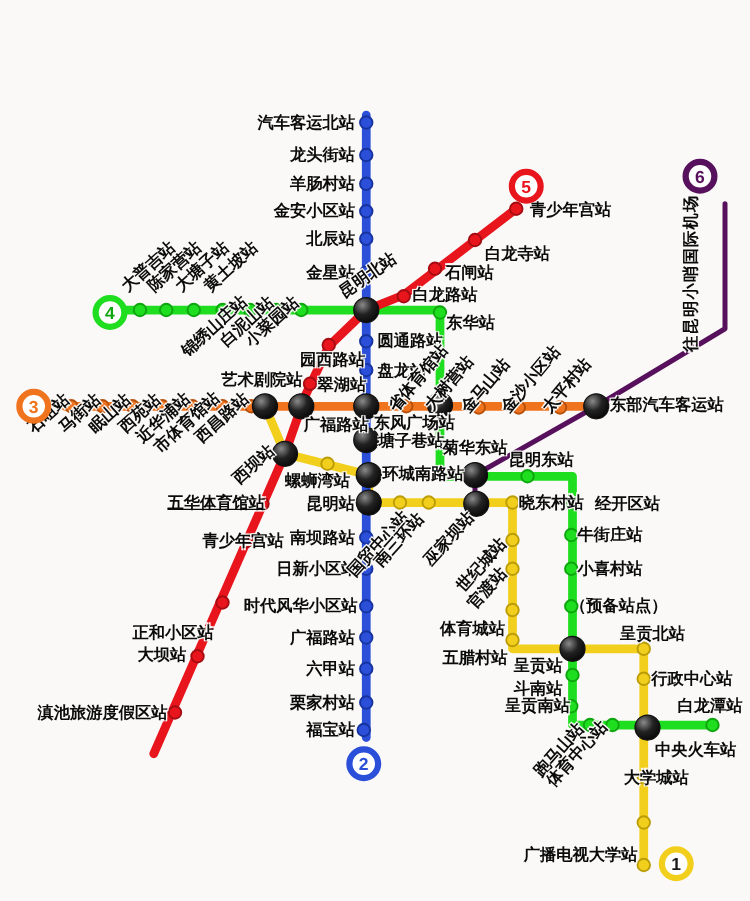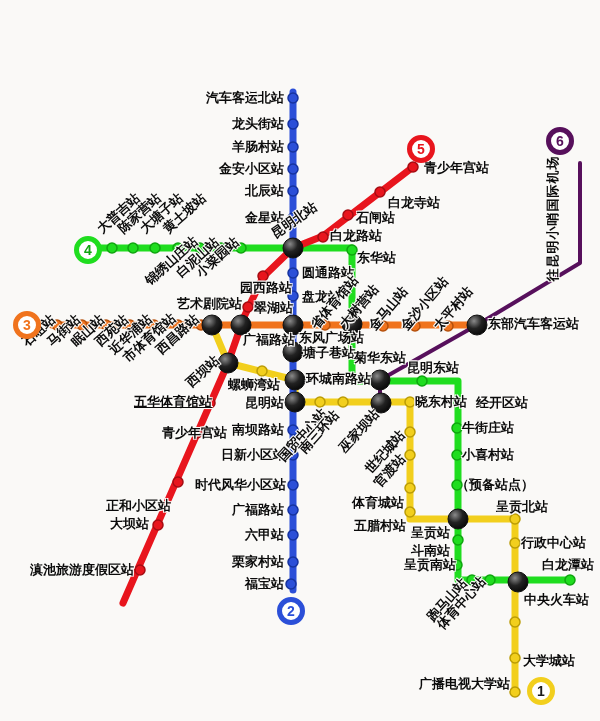--- a/index.html
+++ b/index.html
@@ -196,21 +196,21 @@
       <span class="lbl diag" style="left: 286px; top: 450px; transform: rotate(-48deg);">国贸中心站</span>
       <span class="lbl diag" style="left: 307px; top: 442px; transform: rotate(-48deg);">南三环站</span>
       <span class="lbl diag" style="left: 347px; top: 441px; transform: rotate(-48deg);">巫家坝站</span>
       <span class="lbl" style="left: 415px; top: 395px;">晓东村站</span>
       <span class="lbl diag" style="left: 373px; top: 462px; transform: rotate(-48deg);">世纪城站</span>
       <span class="lbl diag" style="left: 382px; top: 476px; transform: rotate(-48deg);">官渡站</span>
       <span class="lbl" style="left: 352px; top: 496px;">体育城站</span>
       <span class="lbl" style="left: 354px; top: 519px;">五腊村站</span>
       <span class="lbl" style="left: 496px; top: 500px;">呈贡北站</span>
       <span class="lbl" style="left: 521px; top: 536px;">行政中心站</span>
-      <span class="lbl" style="left: 523px; top: 615px; margin-top: 39px;">大学城站</span>
+      <span class="lbl" style="left: 499px; top: 615px;">大学城站</span>
       <span class="lbl" style="left: 419px; top: 677px;">广播电视大学站</span>
     </div>
   <div id="badges-layer">
       <div class="badge" style="left: 527px; top: 677px; position: absolute; border-color: rgb(242, 207, 29); color: rgb(26, 26, 26);">1</div>
       <div class="badge" style="left: 277px; top: 597px; position: absolute; border-color: rgb(43, 79, 216); color: rgb(43, 79, 216);">2</div>
       <div class="badge" style="left: 13px; top: 311px; position: absolute; border-color: rgb(240, 115, 29); color: rgb(240, 115, 29);">3</div>
       <div class="badge" style="left: 74px; top: 236px; position: absolute; border-color: rgb(31, 221, 31); color: rgb(15, 165, 15);">4</div>
       <div class="badge" style="left: 407px; top: 135px; position: absolute; border-color: rgb(232, 21, 29); color: rgb(232, 21, 29);">5</div>
       <div class="badge" style="left: 546px; top: 127px; position: absolute; border-color: rgb(87, 16, 92); color: rgb(87, 16, 92);">6</div>
     </div>

